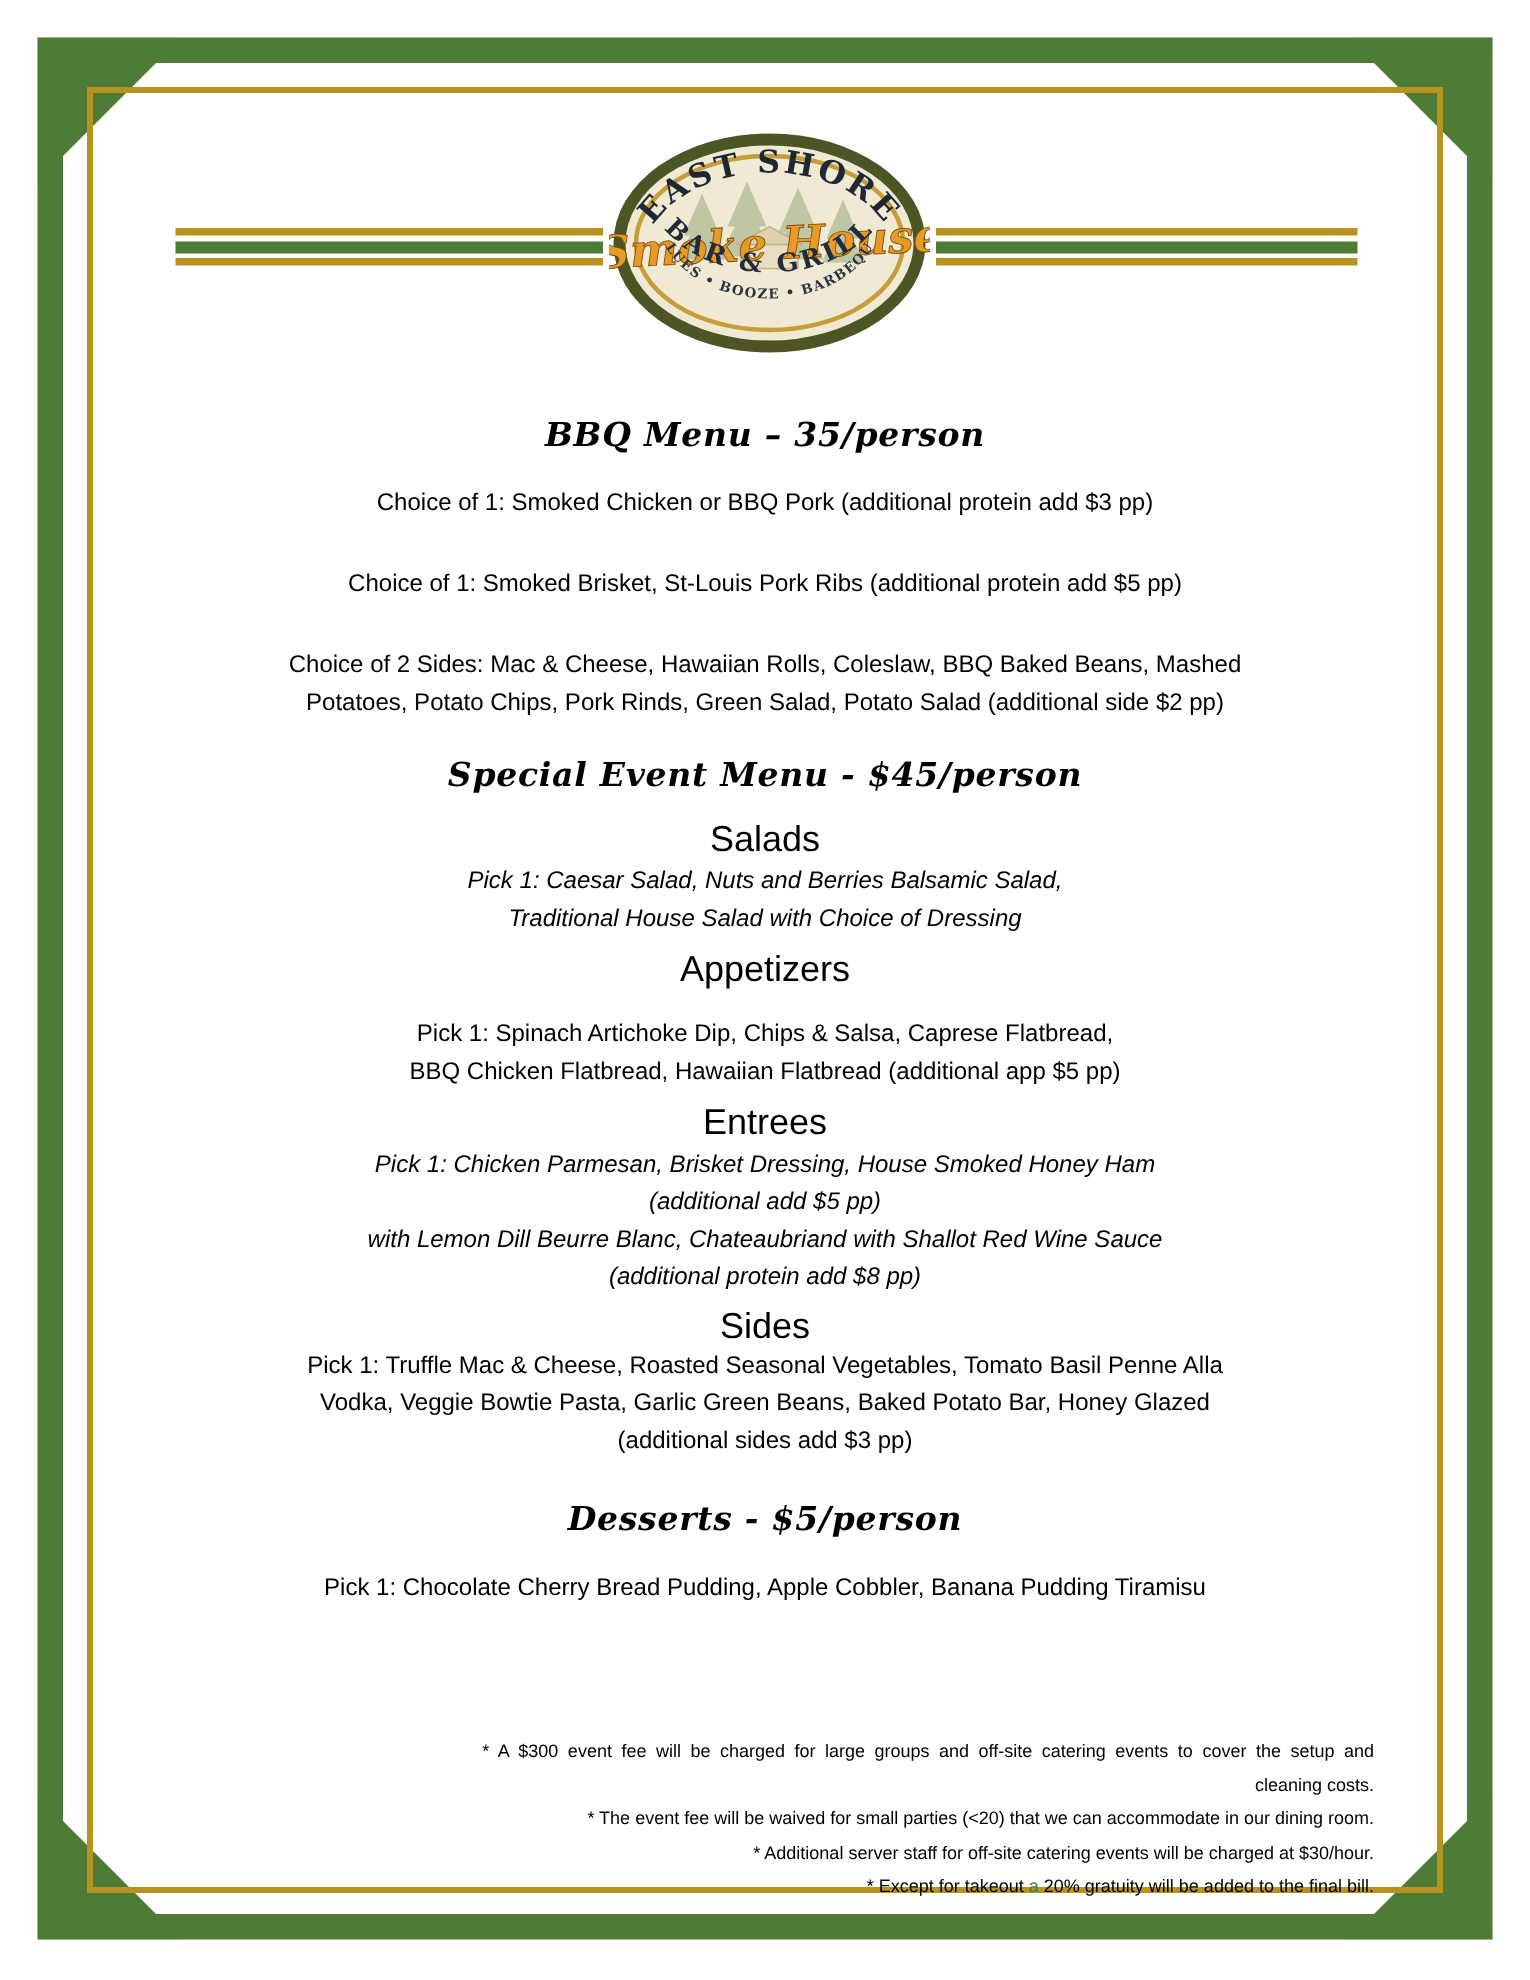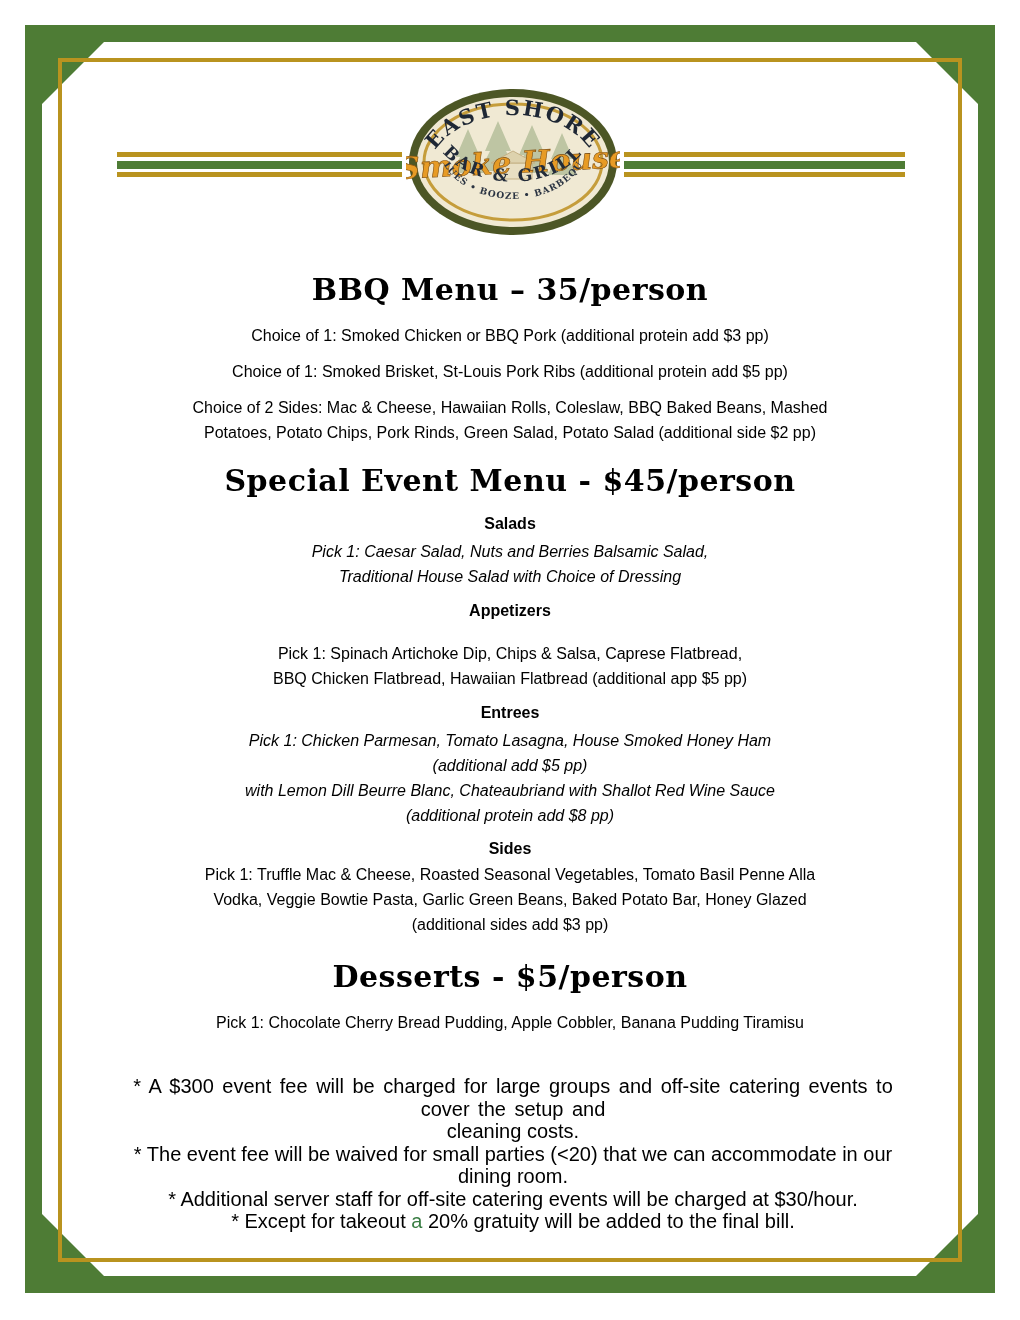--- a/index.html
+++ b/index.html
@@ -16,28 +16,28 @@
   .corner.br{right:25px;bottom:27px;clip-path:polygon(100% 0,100% 100%,0 100%);}
   .gold-frame{position:absolute;left:58px;top:58px;right:58px;bottom:58px;border:4px solid var(--frame-gold);z-index:2;}
   
   .stripes{position:absolute;left:117px;top:152px;width:788px;z-index:0;}
   .stripe-gold{height:5px;background:var(--frame-gold);}
   .stripe-green{height:8px;background:var(--frame-green);margin:4px 0 3px 0;}
   .logo-wrap{position:absolute;left:402px;top:86px;width:222px;height:152px;background:#ffffff;z-index:1;
     display:flex;align-items:center;justify-content:center;}
   
   .content{position:absolute;left:105px;top:272px;width:810px;text-align:center;z-index:3;}
-  .script-h{font-family:"DejaVu Serif",serif;font-weight:700;font-size:30px;line-height:36px;letter-spacing:.5px;}
+  .script-h{font-family:"DejaVu Serif",serif;font-style:italic;font-weight:700;font-size:22px;line-height:36px;letter-spacing:.5px;}
   .body-line{font-size:16px;line-height:25px;}
-  .subhead{font-size:16px;font-weight:700;line-height:26px;}
-  .mt15{margin-top:15px;}.mt11{margin-top:11px;text-align:center;}.mt38{margin-top:18px;}.mt12{margin-top:12px;}
+  .subhead{font-size:24px;font-weight:400;line-height:26px;}
+  .mt15{margin-top:15px;}.mt11{margin-top:29px;text-align:center;}.mt38{margin-top:18px;}.mt12{margin-top:12px;}
   .mt2{margin-top:2px;font-style:italic;}.mt9{margin-top:9px;}.mt1{margin-top:17px;}.mt8{margin-top:8px;}
   .mt22{margin-top:22px;}.mt0{margin-top:0;}
   
-  .notes{position:absolute;left:110px;top:1075px;width:806px;text-align:center;font-size:20px;line-height:22.5px;z-index:3;}
+  .notes{position:absolute;left:110px;top:1156px;width:806px;text-align:right;font-size:12px;line-height:22.5px;z-index:3;}
   .note-line{display:block;}
   .justified{word-spacing:3px;}
   .accent-green{color:var(--note-accent);}
 </style>
 </head>
 <body>
 
 <div class="page">
 
   <div class="green-frame"></div>
@@ -111,21 +111,21 @@
         <div class="subhead mt9">Appetizers</div>
         <div class="mt1">
           <div class="body-line">Pick 1: Spinach Artichoke Dip, Chips &amp; Salsa, Caprese Flatbread,</div>
           <div class="body-line">BBQ Chicken Flatbread, Hawaiian Flatbread (additional app $5 pp)</div>
         </div>
       </div>
 
       <div>
         <div class="subhead mt9">Entrees</div>
         <div class="mt2">
-          <div class="body-line">Pick 1: Chicken Parmesan, Tomato Lasagna, House Smoked Honey Ham</div>
+          <div class="body-line">Pick 1: Chicken Parmesan, Brisket Dressing, House Smoked Honey Ham</div>
           <div class="body-line">(additional add $5 pp)</div>
           <div class="body-line">with Lemon Dill Beurre Blanc, Chateaubriand with Shallot Red Wine Sauce</div>
           <div class="body-line">(additional protein add $8 pp)</div>
         </div>
       </div>
 
       <div>
         <div class="subhead mt8">Sides</div>
         <div class="mt0">
           <div class="body-line">Pick 1: Truffle Mac &amp; Cheese, Roasted Seasonal Vegetables, Tomato Basil Penne Alla</div>

